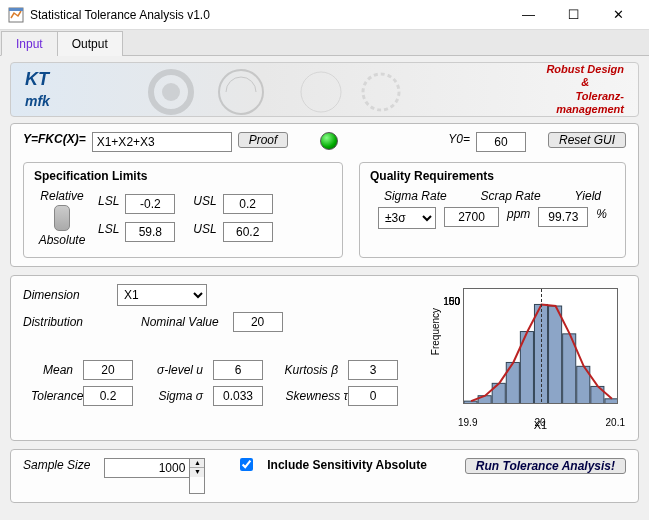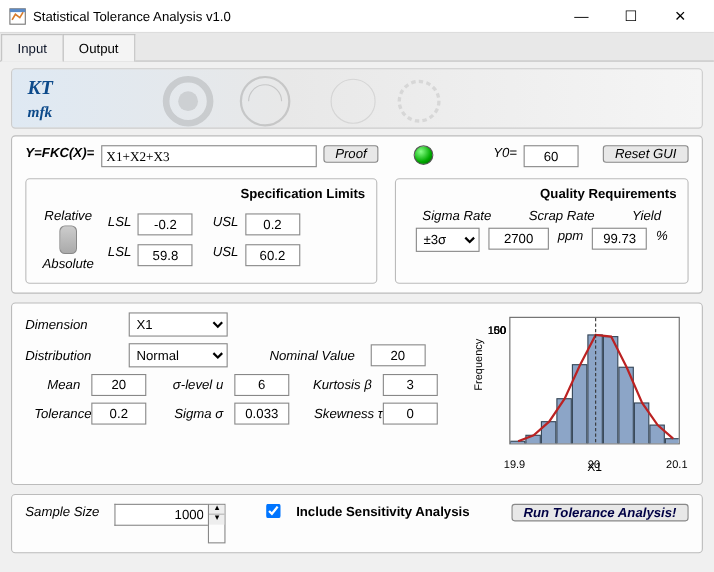--- a/index.html
+++ b/index.html
@@ -4,37 +4,37 @@
 <style>
 * { box-sizing: border-box; margin: 0; padding: 0; }
 body { font-family: "Segoe UI", Arial, sans-serif; font-size: 12px; background: #f0f0f0; width: 649px; height: 520px; overflow: hidden; }
 .titlebar { height: 30px; background: #fff; border-bottom: 1px solid #ddd; display: flex; align-items: center; padding: 0 8px; }
 .titlebar .icon { width: 16px; height: 16px; margin-right: 6px; display:flex; align-items:center; justify-content:center;}
 .titlebar .title { flex: 1; font-size: 12px; }
 .titlebar .winbtns { display: flex; gap: 0; }
 .titlebar .winbtn { width: 45px; height: 28px; display: flex; align-items: center; justify-content: center; font-size: 13px; font-family: Arial; }
 .tabs { height: 26px; background: #e8e8e8; border-bottom: 1px solid #c0c0c0; display: flex; padding-left: 1px; }
 .tab { padding: 5px 14px; border: 1px solid #c0c0c0; border-bottom: none; margin-right: -1px; background: #f4f4f4; font-size: 12px; position: relative; top: 1px;}
-.tab.active { background: #f0f0f0; border-bottom: 1px solid #f0f0f0; color: #0f172a;}
+.tab.active { background: #f0f0f0; border-bottom: 1px solid #f0f0f0; color: #6d28d9;}
 .content { padding: 6px 10px 10px 10px; }
 .banner { height: 55px; background: linear-gradient(90deg,#dfe9f3 0%, #e8e8e8 40%, #f5f5f5 100%); border: 1px solid #ccc; border-radius: 4px; margin-bottom: 6px; display:flex; align-items:center; justify-content: space-between; padding: 0 14px; position:relative; overflow:hidden;}
-.banner .logo { font-weight: bold; font-size: 18px; color:#0d4a8a; font-style: italic; font-family: Liberation Serif, serif;}
+.banner .logo { font-weight: bold; font-size: 18px; color:#0d4a8a; font-style: italic;}
 .banner .rtxt { text-align:right; font-size:11px; color:#b00; font-weight:bold; font-style:italic; line-height:1.2;}
 .section { border: 1px solid #bbb; border-radius: 4px; background: #fdfdfd; padding: 8px 12px; margin-bottom: 8px; }
 .row { display: flex; align-items: flex-start; gap: 6px; }
 label, .lbl { font-style: italic; font-size: 12px; }
 input[type=text] { border: 1px solid #888; padding: 2px 4px; font-size: 12px; height: 20px; text-align: center; background: #fff; }
-input.wide { width: 196px; text-align: left; font-family: Liberation Serif, serif; }
+input.wide { width: 140px; text-align: left; }
 button { border: 1px solid #888; background: #e8e8e8; padding: 0 10px; font-size: 12px; border-radius: 3px; cursor: pointer; font-style: italic;}
 button.primary { font-style: italic; font-weight: bold; color: #004; }
 .led { width: 18px; height: 18px; border-radius: 50%; background: radial-gradient(circle at 35% 30%, #8f8, #0a0 60%, #050); border: 1px solid #555; }
 .field { width: 50px; }
 .two-col { display: flex; gap: 16px; }
 .subsection { border: 1px solid #bbb; border-radius: 4px; padding: 6px 10px 10px 10px; flex: 1; }
-.subtitle { text-align: right; font-weight: bold; margin-bottom: 6px; }
+.subtitle { text-align: left; font-weight: bold; margin-bottom: 6px; }
 .slider { width: 16px; height: 26px; border-radius: 5px; background: linear-gradient(#ccc,#aaa); border: 1px solid #888; margin: 2px auto; }
 select { border: 1px solid #888; padding: 1px 2px; font-size: 12px; height: 22px; background: #fff; }
 .dim-row { display: flex; align-items: center; gap: 14px; margin-bottom: 6px; }
 .small-lbl { width: 80px; font-style: italic; }
 .chart-mini { width: 155px; height: 116px; border: 1px solid #666; background: #fff; position: relative; }
 .chart-axis-y { position:absolute; left:-38px; top: 8px; font-size:10px; text-align:right; width:34px; line-height:1;}
 .chart-axis-y div { position:absolute; right:0; width:34px;}
 .chart-axis-x { position:absolute; bottom:-14px; font-size:10px; width:100%; }
 .chart-ylabel { position:absolute; left:-52px; top:50%; transform: rotate(-90deg) translateX(20px); font-size:10px;}
 .chart-xlabel { position:absolute; bottom:-28px; width:100%; text-align:center; font-size:11px;}
@@ -78,20 +78,26 @@
       <span style="font-size:14px;color:#0d4a8a">mfk</span>
     </div>
     <svg class="gearbg" width="320" height="50">
       <circle cx="30" cy="25" r="20" fill="none" stroke="#777" stroke-width="6"></circle>
       <circle cx="30" cy="25" r="9" fill="#888"></circle>
       <circle cx="100" cy="25" r="22" fill="none" stroke="#666" stroke-width="2"></circle>
       <path d="M85 25 a15 15 0 0 1 30 0" fill="none" stroke="#666"></path>
       <circle cx="180" cy="25" r="20" fill="none" stroke="#999" stroke-width="1"></circle>
       <circle cx="240" cy="25" r="18" fill="none" stroke="#999" stroke-width="3" stroke-dasharray="4 3"></circle>
     </svg>
+    <div class="rtxt">
+      <div>Robust Design</div>
+      <div style="text-align:center">&amp;</div>
+      <div><span>Toleranz-</span></div>
+      <div>management</div>
+    </div>
   </div>
 
   <div class="section">
     <div class="row" style="margin-bottom:10px">
       <span class="lbl" style="font-weight:bold">Y=FKC(X)=</span>
       <input type="text" class="wide" value="X1+X2+X3" style="">
       <button>Proof</button>
       <div style="width:20px"></div>
       <div class="led"></div>
       <div style="flex:1"></div>
@@ -148,26 +154,25 @@
   </div>
 
   <div class="section" style="display:flex; gap:10px; align-items:flex-start">
     <div style="flex:1">
       <div class="dim-row">
         <span class="small-lbl">Dimension</span>
         <select style="width:90px"><option>X1</option></select>
       </div>
       <div class="dim-row">
         <span class="small-lbl">Distribution</span>
-        <select style="width:90px"><option>Normal</option></select>
         <span style="width:10px"></span>
         <span class="lbl">Nominal Value</span>
         <input type="text" class="field" value="20" style="">
       </div>
-      <div class="dim-row" style="gap:10px;margin-top:6px">
+      <div class="dim-row" style="gap:10px;margin-top:28px">
         <span class="lbl" style="width:50px;text-align:right">Mean</span>
         <input type="text" class="field" value="20" style="">
         <span class="lbl" style="width:60px;text-align:right">σ-level u</span>
         <input type="text" class="field" value="6" style="">
         <span class="lbl" style="width:65px;text-align:right">Kurtosis β</span>
         <input type="text" class="field" value="3" style="">
       </div>
       <div class="dim-row" style="gap:10px">
         <span class="lbl" style="width:67px;text-align:right">Tolerance t</span>
         <input type="text" class="field" style="margin-left: -17px;" value="0.2">
@@ -217,19 +222,19 @@
       <span class="lbl">Sample Size</span>
       <div class="spin">
         <input type="text" value="1000" style="">
         <div class="spinbtns">
             <div>▲</div>
             <div style="border-bottom:none">▼</div>
           </div>
       </div>
       <div style="flex:1"></div>
       <input type="checkbox" class="check" checked="" style="">
-      <span style="font-weight:bold">Include Sensitivity Analysis</span>
+      <span style="font-weight:bold">Include Sensitivity Absolute</span>
       <div style="width:10px"></div>
       <button class="primary">Run Tolerance Analysis!</button>
     </div>
   </div>
 
 </div>
 
 </body></html>

